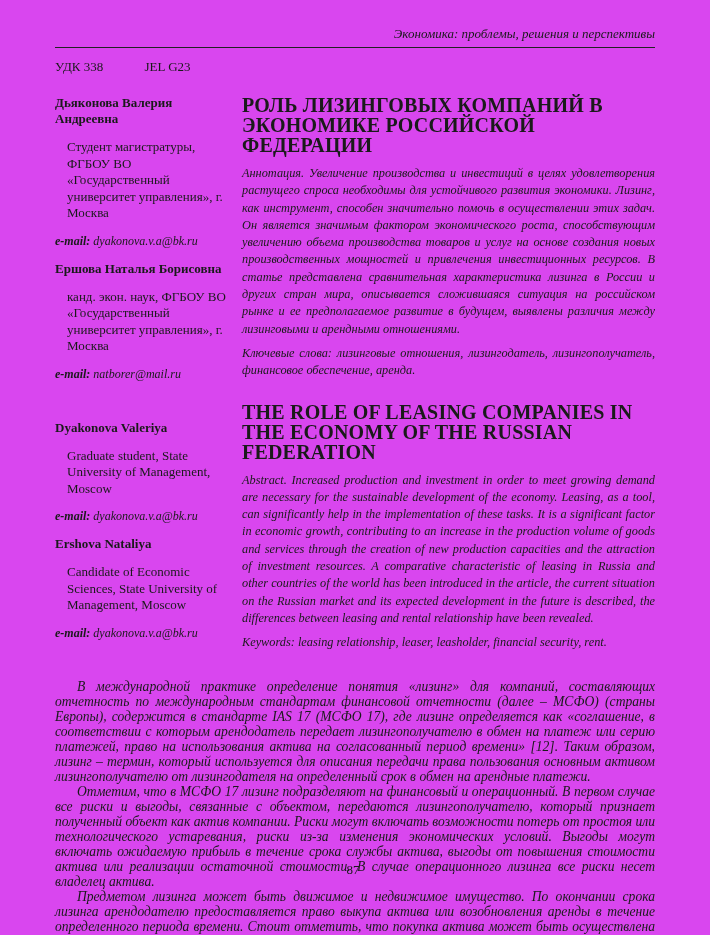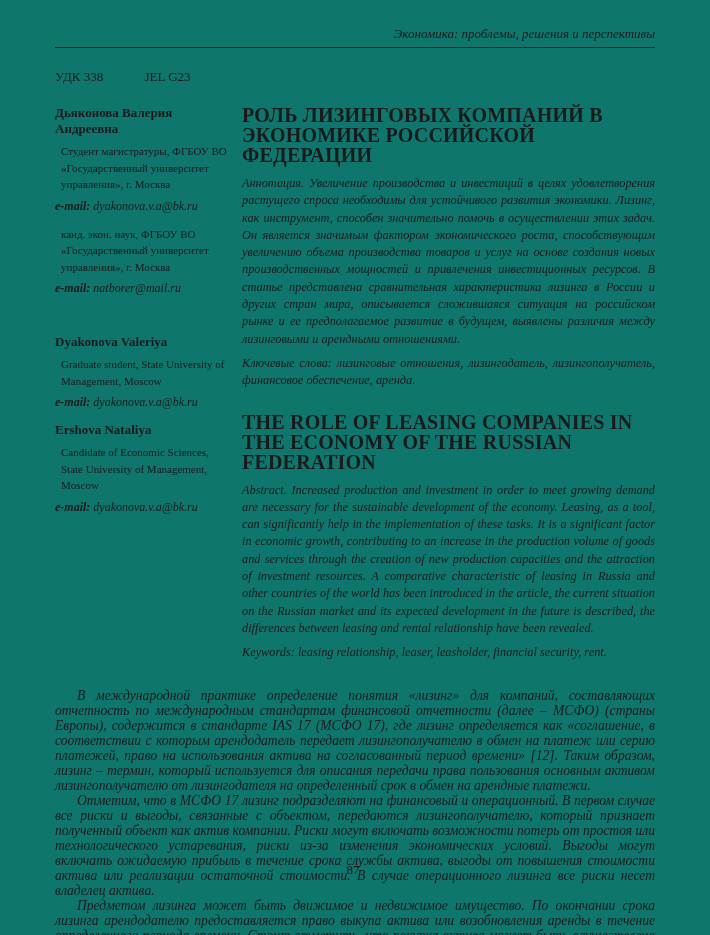--- a/index.html
+++ b/index.html
@@ -1,34 +1,34 @@
 <!DOCTYPE html>
 <html><head>
 <meta charset="utf-8">
 <style>
   html,body{margin:0;padding:0;background:#e8e8e8;}
   .page{
-    width:710px;height:935px;background:#0f766e;position:relative;
+    width:710px;height:935px;background:#d946ef;position:relative;
     box-sizing:border-box;padding:26px 55px 0 55px;
     font-family:"Liberation Serif","DejaVu Serif",serif;color:#1a1a1a;
     overflow:hidden;
   }
   
   .running-head{text-align:right;font-style:italic;font-size:13px;margin:0 0 5px 0;}
   .head-rule{border:none;border-top:1.6px solid #222;margin:0;}
-  .meta-row{display:flex;justify-content:space-between;align-items:baseline;margin-top:21px;font-size:13px;flex-direction:column;}
+  .meta-row{display:flex;justify-content:space-between;align-items:baseline;margin-top:11px;font-size:13px;flex-direction:column;}
   .meta-left span{margin-right:38px;}
   .doi{font-style:italic;}
   
   .cols{display:flex;margin-top:20px;}
   .col-authors{width:183px;flex:0 0 183px;}
   .col-article{flex:1;padding-left:4px;}
   .author{margin-bottom:12px;}
   .author-name{font-weight:bold;font-size:13px;margin:0 0 2px 0;}
-  .author-affil{font-size:11px;line-height:16.5px;margin:6px;}
+  .author-affil{font-size:13px;line-height:16.5px;margin:12px;}
   .author-email{font-size:12px;font-style:italic;margin:4px 0 0 0;}
   .author-email .lbl{font-weight:bold;}
   .lang-gap{height:26px;}
   .art-title{font-weight:bold;font-size:20px;line-height:20px;margin:0 0 10px 0;letter-spacing:.2px;}
   .abstract{font-size:12.3px;line-height:17.3px;font-style:italic;text-align:justify;margin:0 0 7px 0;}
   .abstract .lbl,.keywords .lbl{font-weight:normal;}
   .keywords{font-size:12.3px;line-height:17.3px;font-style:italic;text-align:justify;margin:0 0 0 0;}
   .art-block-en{margin-top:22px;}
   
   .body-text{margin-top:26px;}
@@ -58,20 +58,21 @@
 
     <div class="col-authors">
 
       <div class="author">
         <p class="author-name">Дьяконова Валерия Андреевна</p>
         <p class="author-affil">Студент магистратуры, ФГБОУ ВО «Государственный университет управления», г. Москва</p>
         <p class="author-email"><span class="lbl">e-mail:</span> <span>dyakonova.v.a@bk.ru</span></p>
       </div>
 
       <div class="author">
+        <p class="author-name">Ершова Наталья Борисовна</p>
         <p class="author-affil">канд. экон. наук, ФГБОУ ВО «Государственный университет управления», г. Москва</p>
         <p class="author-email"><span class="lbl">e-mail:</span> <span>natborer@mail.ru</span></p>
       </div>
 
       <div class="lang-gap"></div>
 
       <div class="author">
         <p class="author-name">Dyakonova Valeriya</p>
         <p class="author-affil">Graduate student, State University of Management, Moscow</p>
         <p class="author-email"><span class="lbl">e-mail:</span> <span>dyakonova.v.a@bk.ru</span></p>

